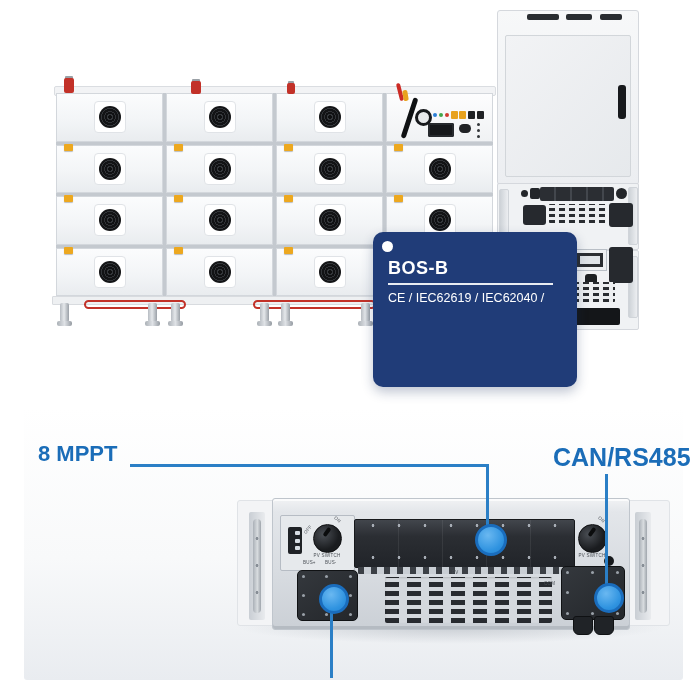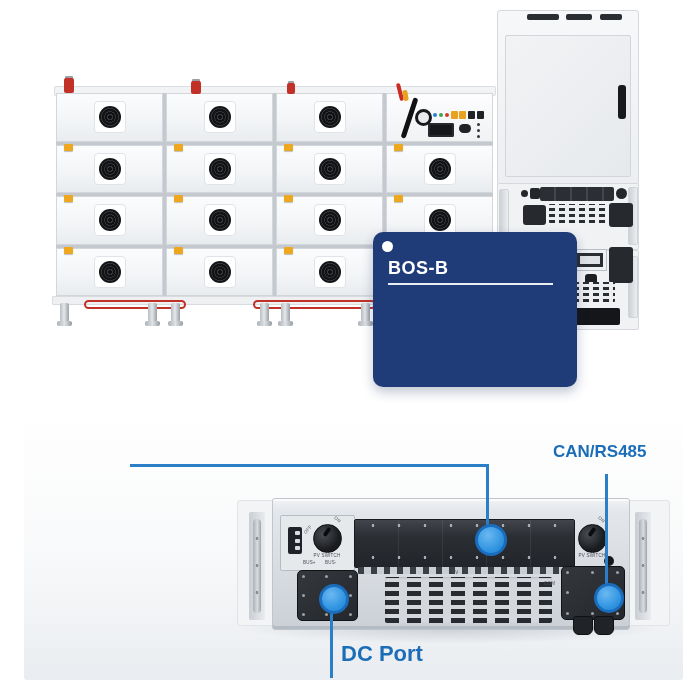--- a/index.html
+++ b/index.html
@@ -247,30 +247,31 @@
   <div class="abs blk" style="left:609px;top:247px;width:24px;height:36px;"></div>
   <div class="abs" style="left:585px;top:274px;width:12px;height:28px;background:#1d2023;border-radius:3px;"></div>
   <div class="abs mini-vent" style="left:573px;top:282px;width:42px;height:20px;"></div>
   <div class="abs" style="left:575px;top:308px;width:45px;height:17px;background:#141619;border-radius:2px;"></div>
 
   <div class="abs badge">
     <div class="abs badge-dot"></div>
     <div class="abs badge-title">BOS-B</div>
     <div class="abs badge-line"></div>
     <div class="abs badge-cert">
+      <div>CE / IEC62619 / IEC62040 /</div>
     </div>
   </div>
 
   <div class="abs card"></div>
   <div class="abs dev-shadow"></div>
 
   <div class="abs blue-label" style="left:38px;top:440px;">
-  </div>
-  <div class="abs blue-label" style="left:553px;top:441px;font-size:17px;">CAN/RS485</div>
-  <div class="abs blue-label" style="left:341px;top:640px;">DC Port</div>
+    <div>8 MPPT</div>
+  </div>
+  <div class="abs blue-label" style="left:553px;top:441px;font-size:25px;">CAN/RS485</div>
 
   <div class="abs wing" style="left:237px;top:500px;width:40px;height:124px;"></div>
   <div class="abs wing" style="left:626px;top:500px;width:42px;height:124px;"></div>
   <div class="abs ear" style="left:249px;top:512px;">
       <div class="ear-handle"></div>
     </div>
   <div class="abs ear" style="left:635px;top:512px;">
       <div class="ear-handle"></div>
     </div>
 

